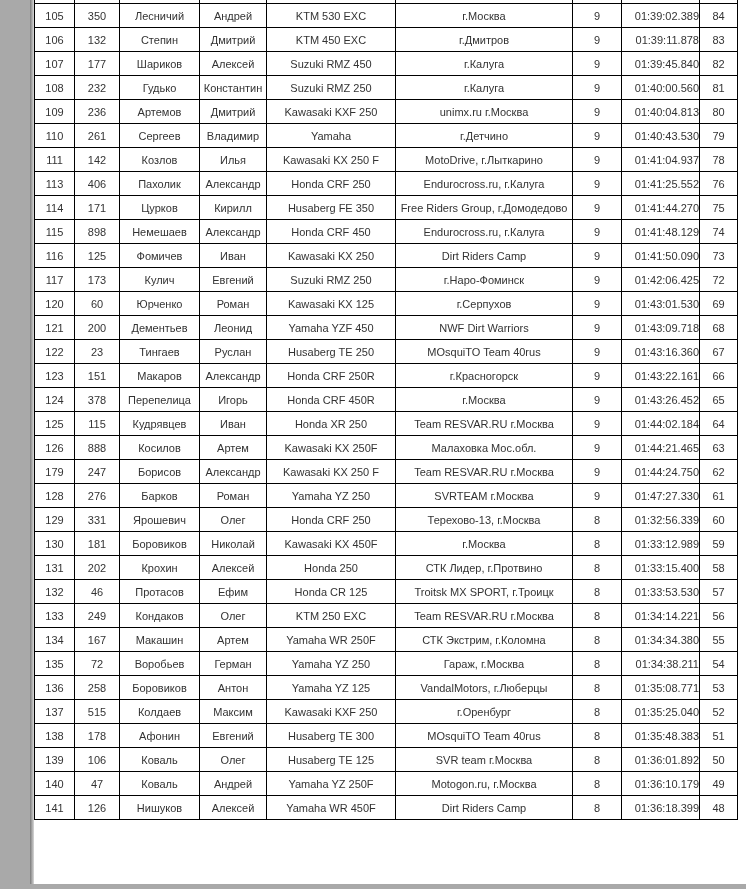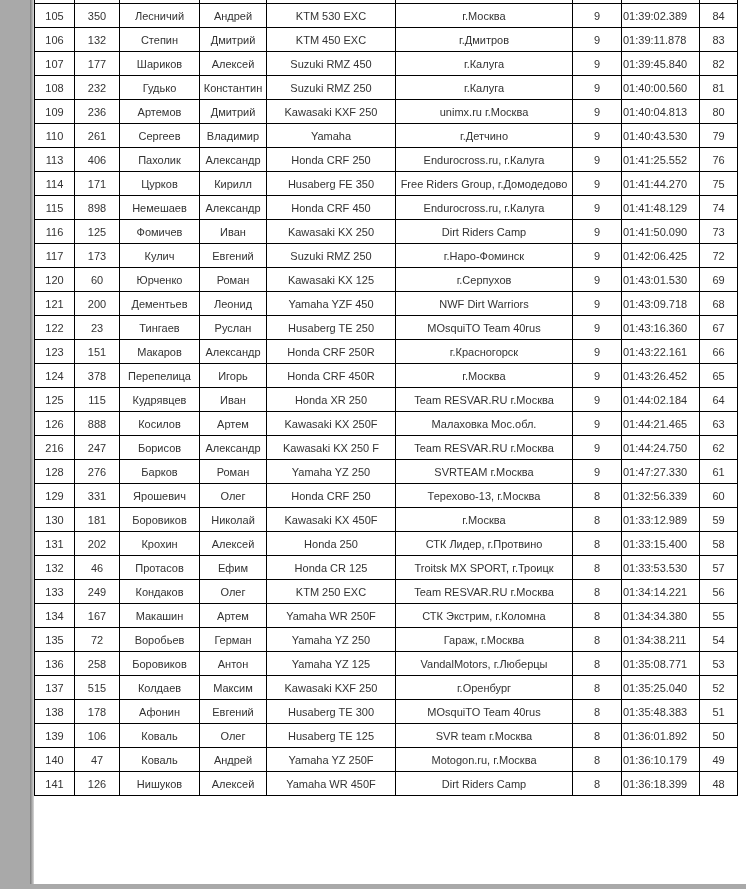--- a/index.html
+++ b/index.html
@@ -6,21 +6,21 @@
   body { width:746px; height:889px; overflow:hidden; background:#ffffff; position:relative;
          font-family:"Liberation Sans", sans-serif; }
   .left-strip { position:absolute; left:0; top:0; width:30px; height:889px; background:#a9a9a9; }
   .left-shadow { position:absolute; left:30px; top:0; width:4px; height:889px;
                  background:linear-gradient(to right,#7a7a7a,#d8d8d8); }
   .bottom-bar { position:absolute; left:0; top:884px; width:746px; height:5px; background:#a9a9a9; }
   .page { position:absolute; left:34px; top:0; width:719px; height:884px; background:#fff; overflow:hidden; }
   table { position:absolute; left:0; top:-21px; border-collapse:collapse; table-layout:fixed; }
   td { border:1px solid #000; height:23px; padding:0; font-size:11px; color:#333;
        text-align:center; white-space:nowrap; overflow:hidden; }
-  td.time { text-align:left; padding-left:1px; }
+  td.time { text-align:right; padding-left:1px; }
 </style>
 </head>
 <body>
 
 <div class="left-strip"></div>
 <div class="left-shadow"></div>
 
 <div class="page">
   <table>
     <colgroup>
@@ -106,20 +106,31 @@
           <td>261</td>
           <td>Сергеев</td>
           <td>Владимир</td>
           <td>Yamaha</td>
           <td>г.Детчино</td>
           <td>9</td>
           <td class="time">01:40:43.530</td>
           <td>79</td>
         </tr>
         <tr>
+          <td>111</td>
+          <td>142</td>
+          <td>Козлов</td>
+          <td>Илья</td>
+          <td>Kawasaki KX 250 F</td>
+          <td>MotoDrive, г.Лыткарино</td>
+          <td>9</td>
+          <td class="time">01:41:04.937</td>
+          <td>78</td>
+        </tr>
+        <tr>
           <td>113</td>
           <td>406</td>
           <td>Пахолик</td>
           <td>Александр</td>
           <td>Honda CRF 250</td>
           <td>Endurocross.ru, г.Калуга</td>
           <td>9</td>
           <td class="time">01:41:25.552</td>
           <td>76</td>
         </tr>
@@ -238,21 +249,21 @@
           <td>888</td>
           <td>Косилов</td>
           <td>Артем</td>
           <td>Kawasaki KX 250F</td>
           <td>Малаховка Мос.обл.</td>
           <td>9</td>
           <td class="time">01:44:21.465</td>
           <td>63</td>
         </tr>
         <tr>
-          <td>216</td>
+          <td>179</td>
           <td>247</td>
           <td>Борисов</td>
           <td>Александр</td>
           <td>Kawasaki KX 250 F</td>
           <td>Team RESVAR.RU г.Москва</td>
           <td>9</td>
           <td class="time">01:44:24.750</td>
           <td>62</td>
         </tr>
         <tr>

